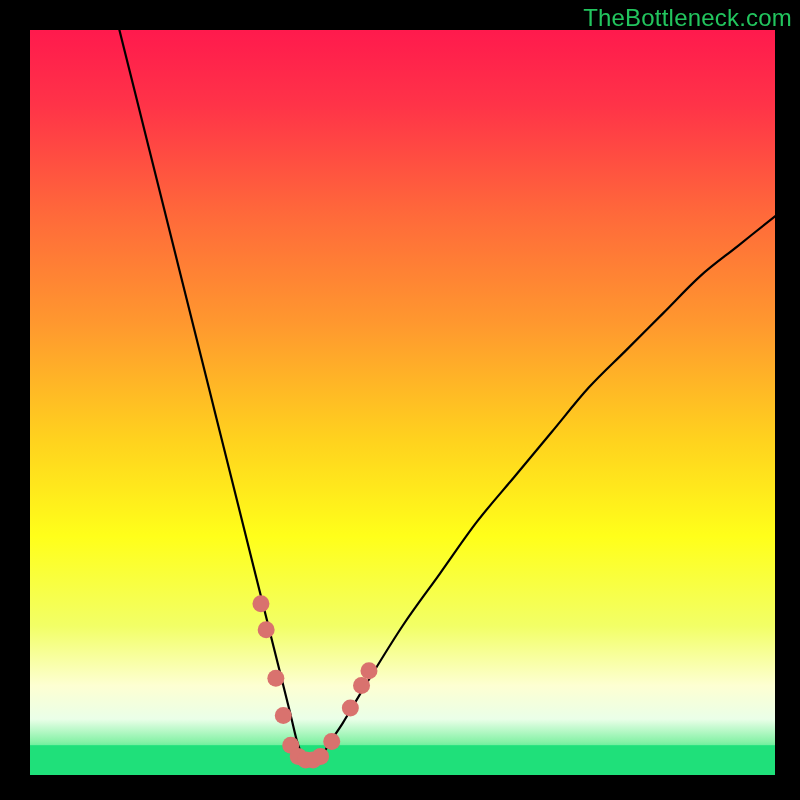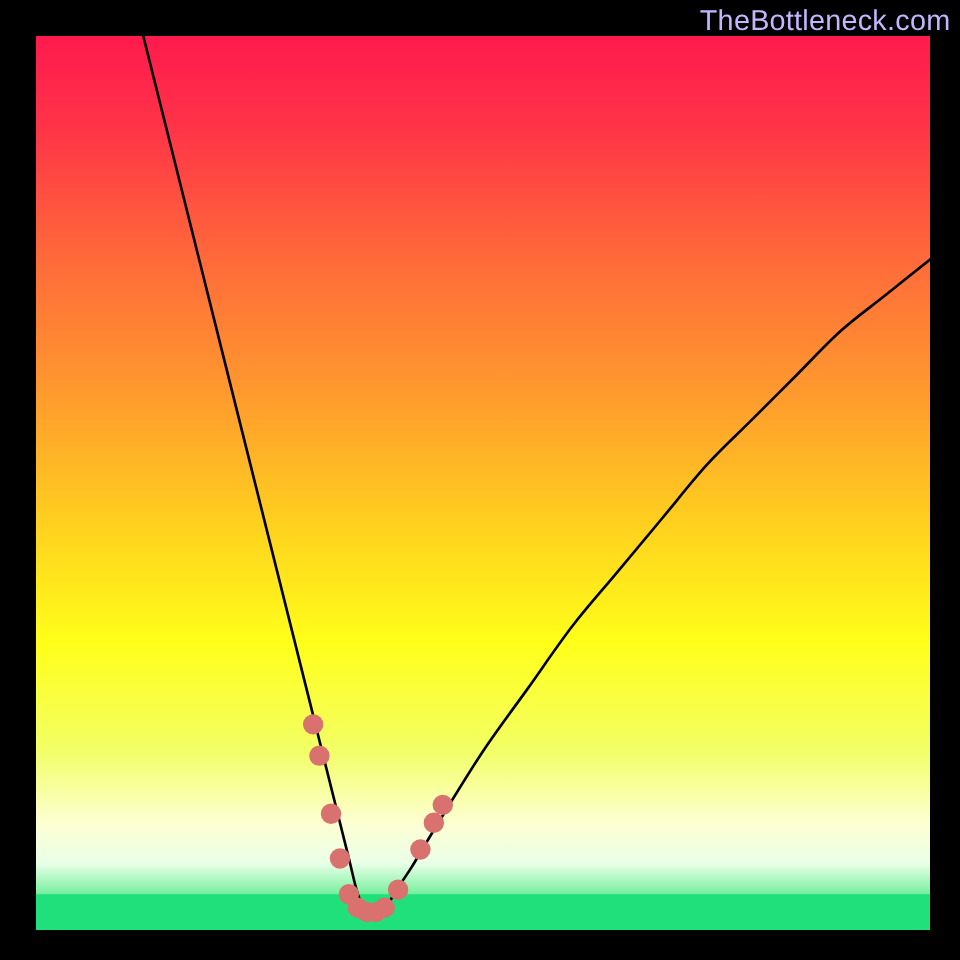--- a/index.html
+++ b/index.html
@@ -22,21 +22,21 @@
     top: 30px;
     width: 745px;
     height: 745px;
     overflow: hidden;
   }
   .watermark {
     position: absolute;
     top: 4px;
     right: 8px;
     font-size: 24px;
-    color: #c4b5fd;
+    color: #22c55e;
     font-weight: 500;
     letter-spacing: 0.2px;
   }
 </style>
 </head>
 <body>
 
 <div class="frame">
   <div class="watermark">TheBottleneck.com</div>
 

